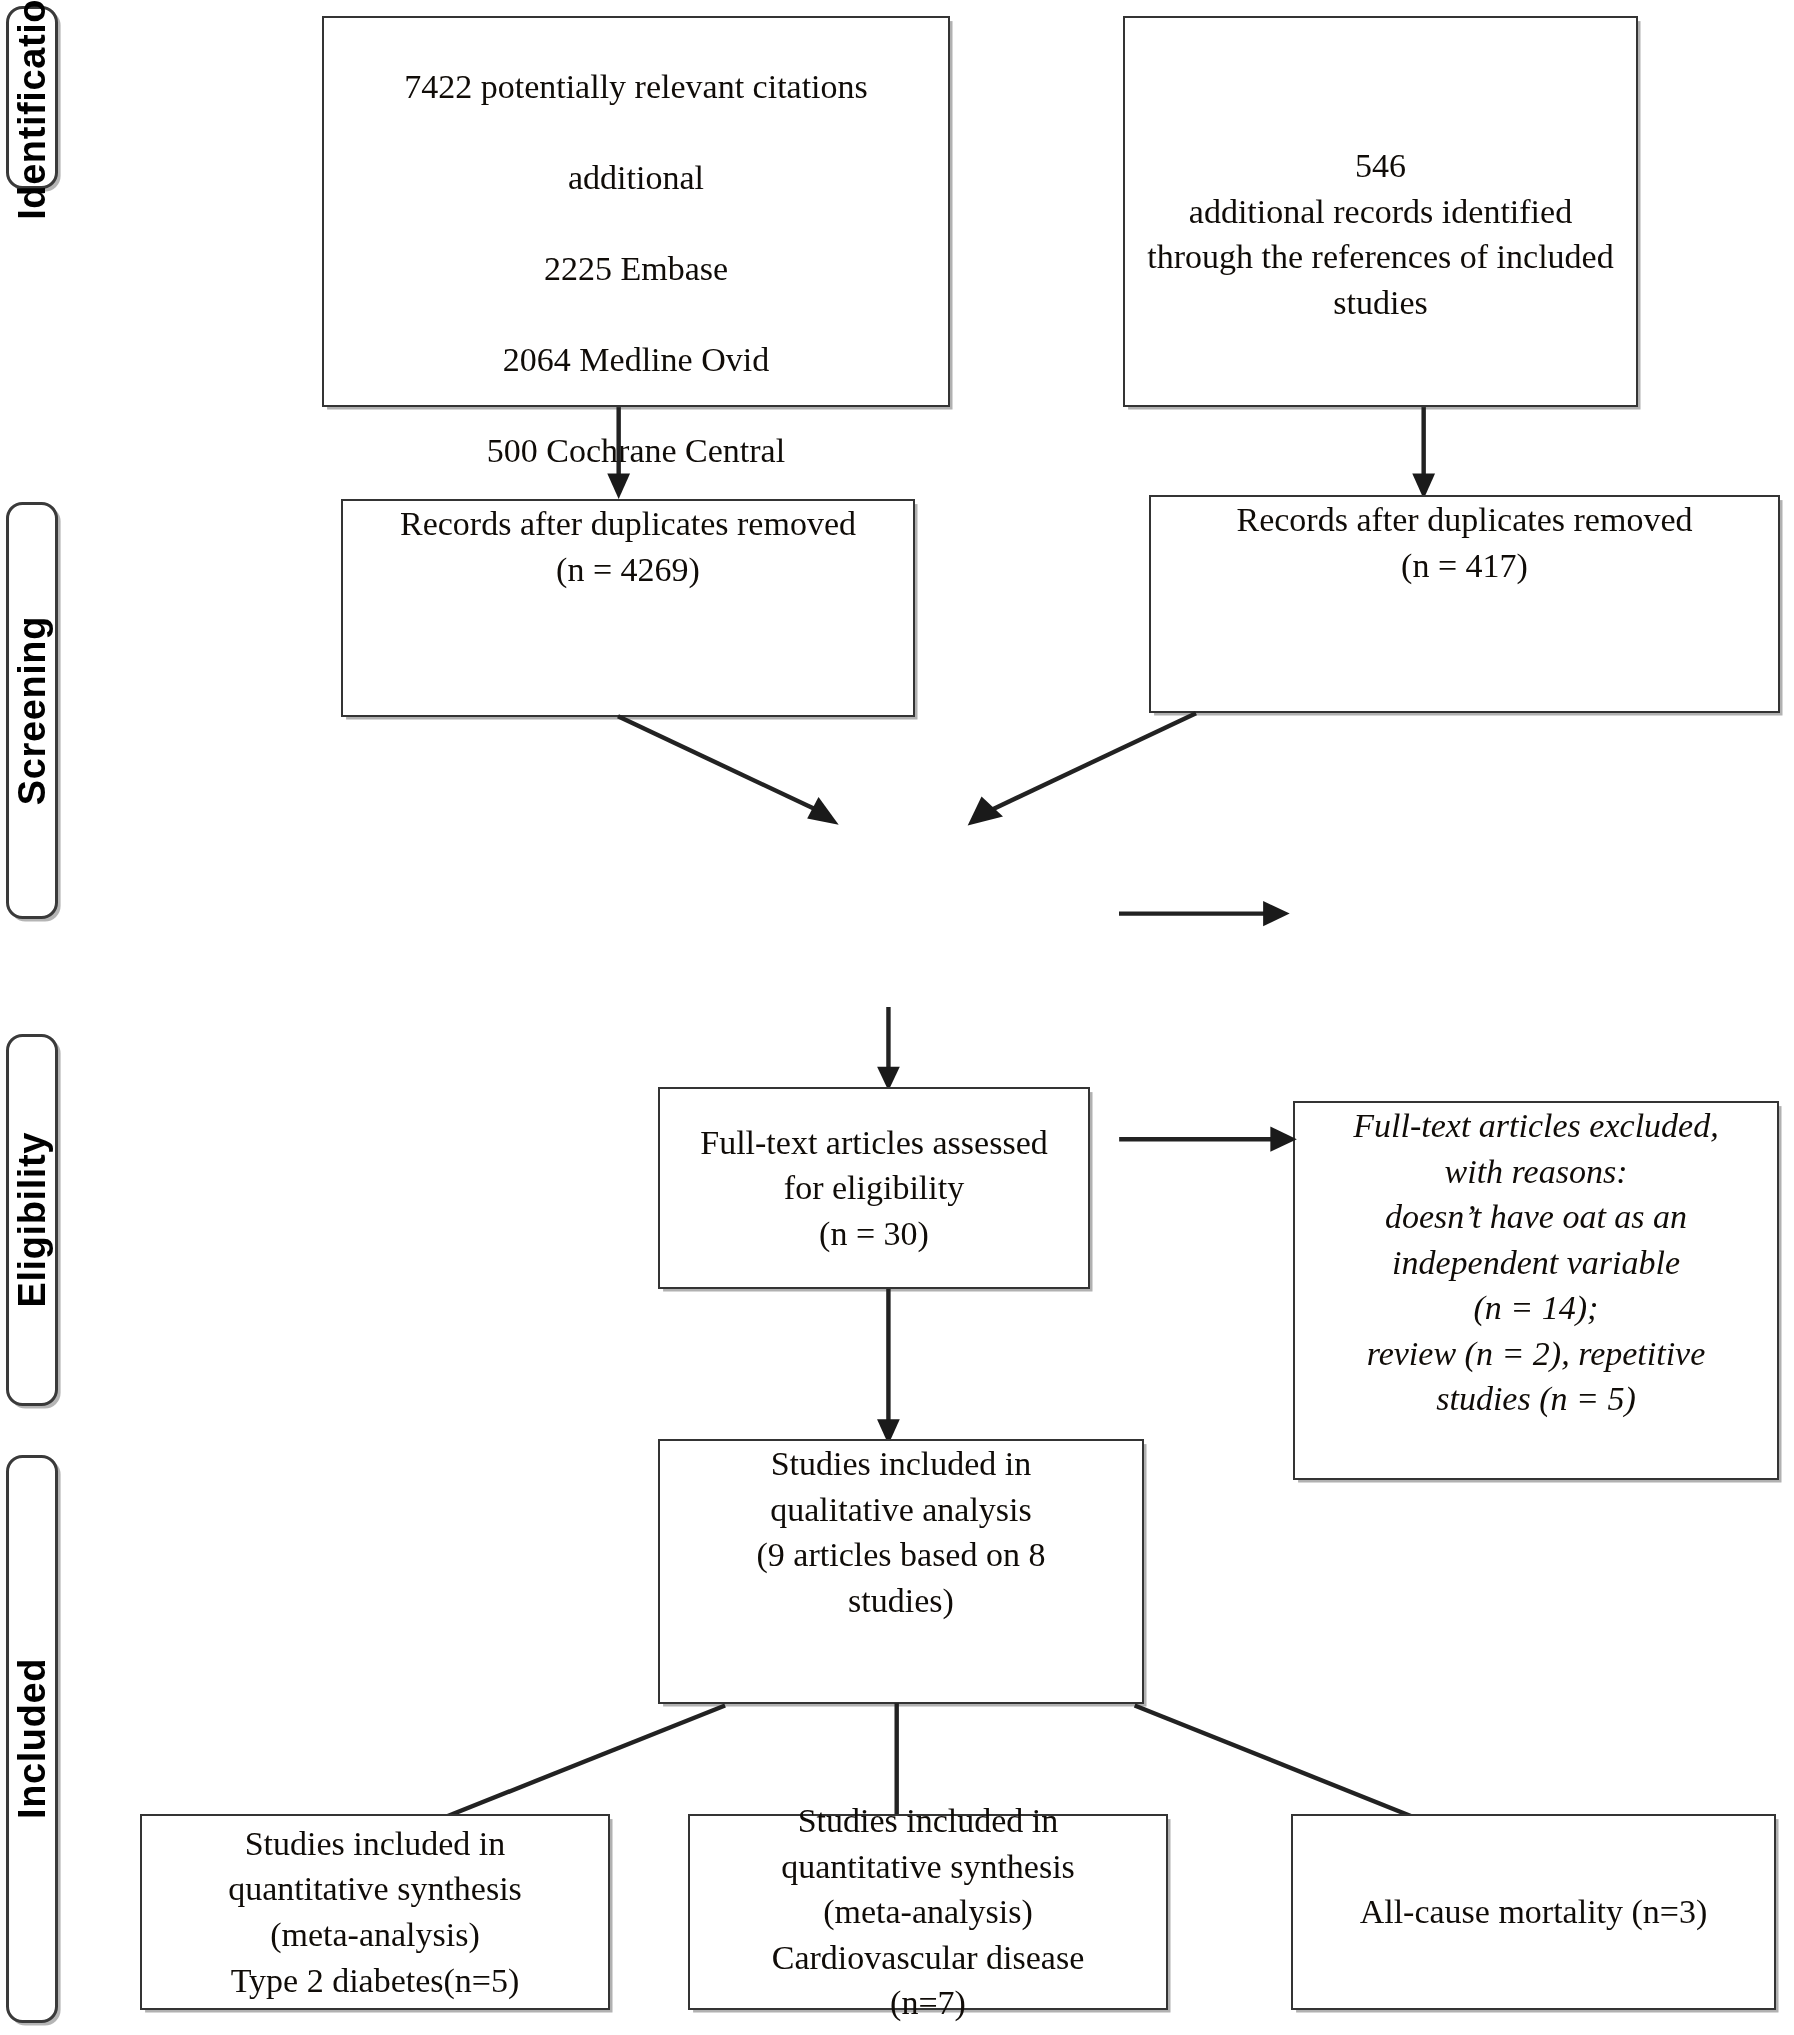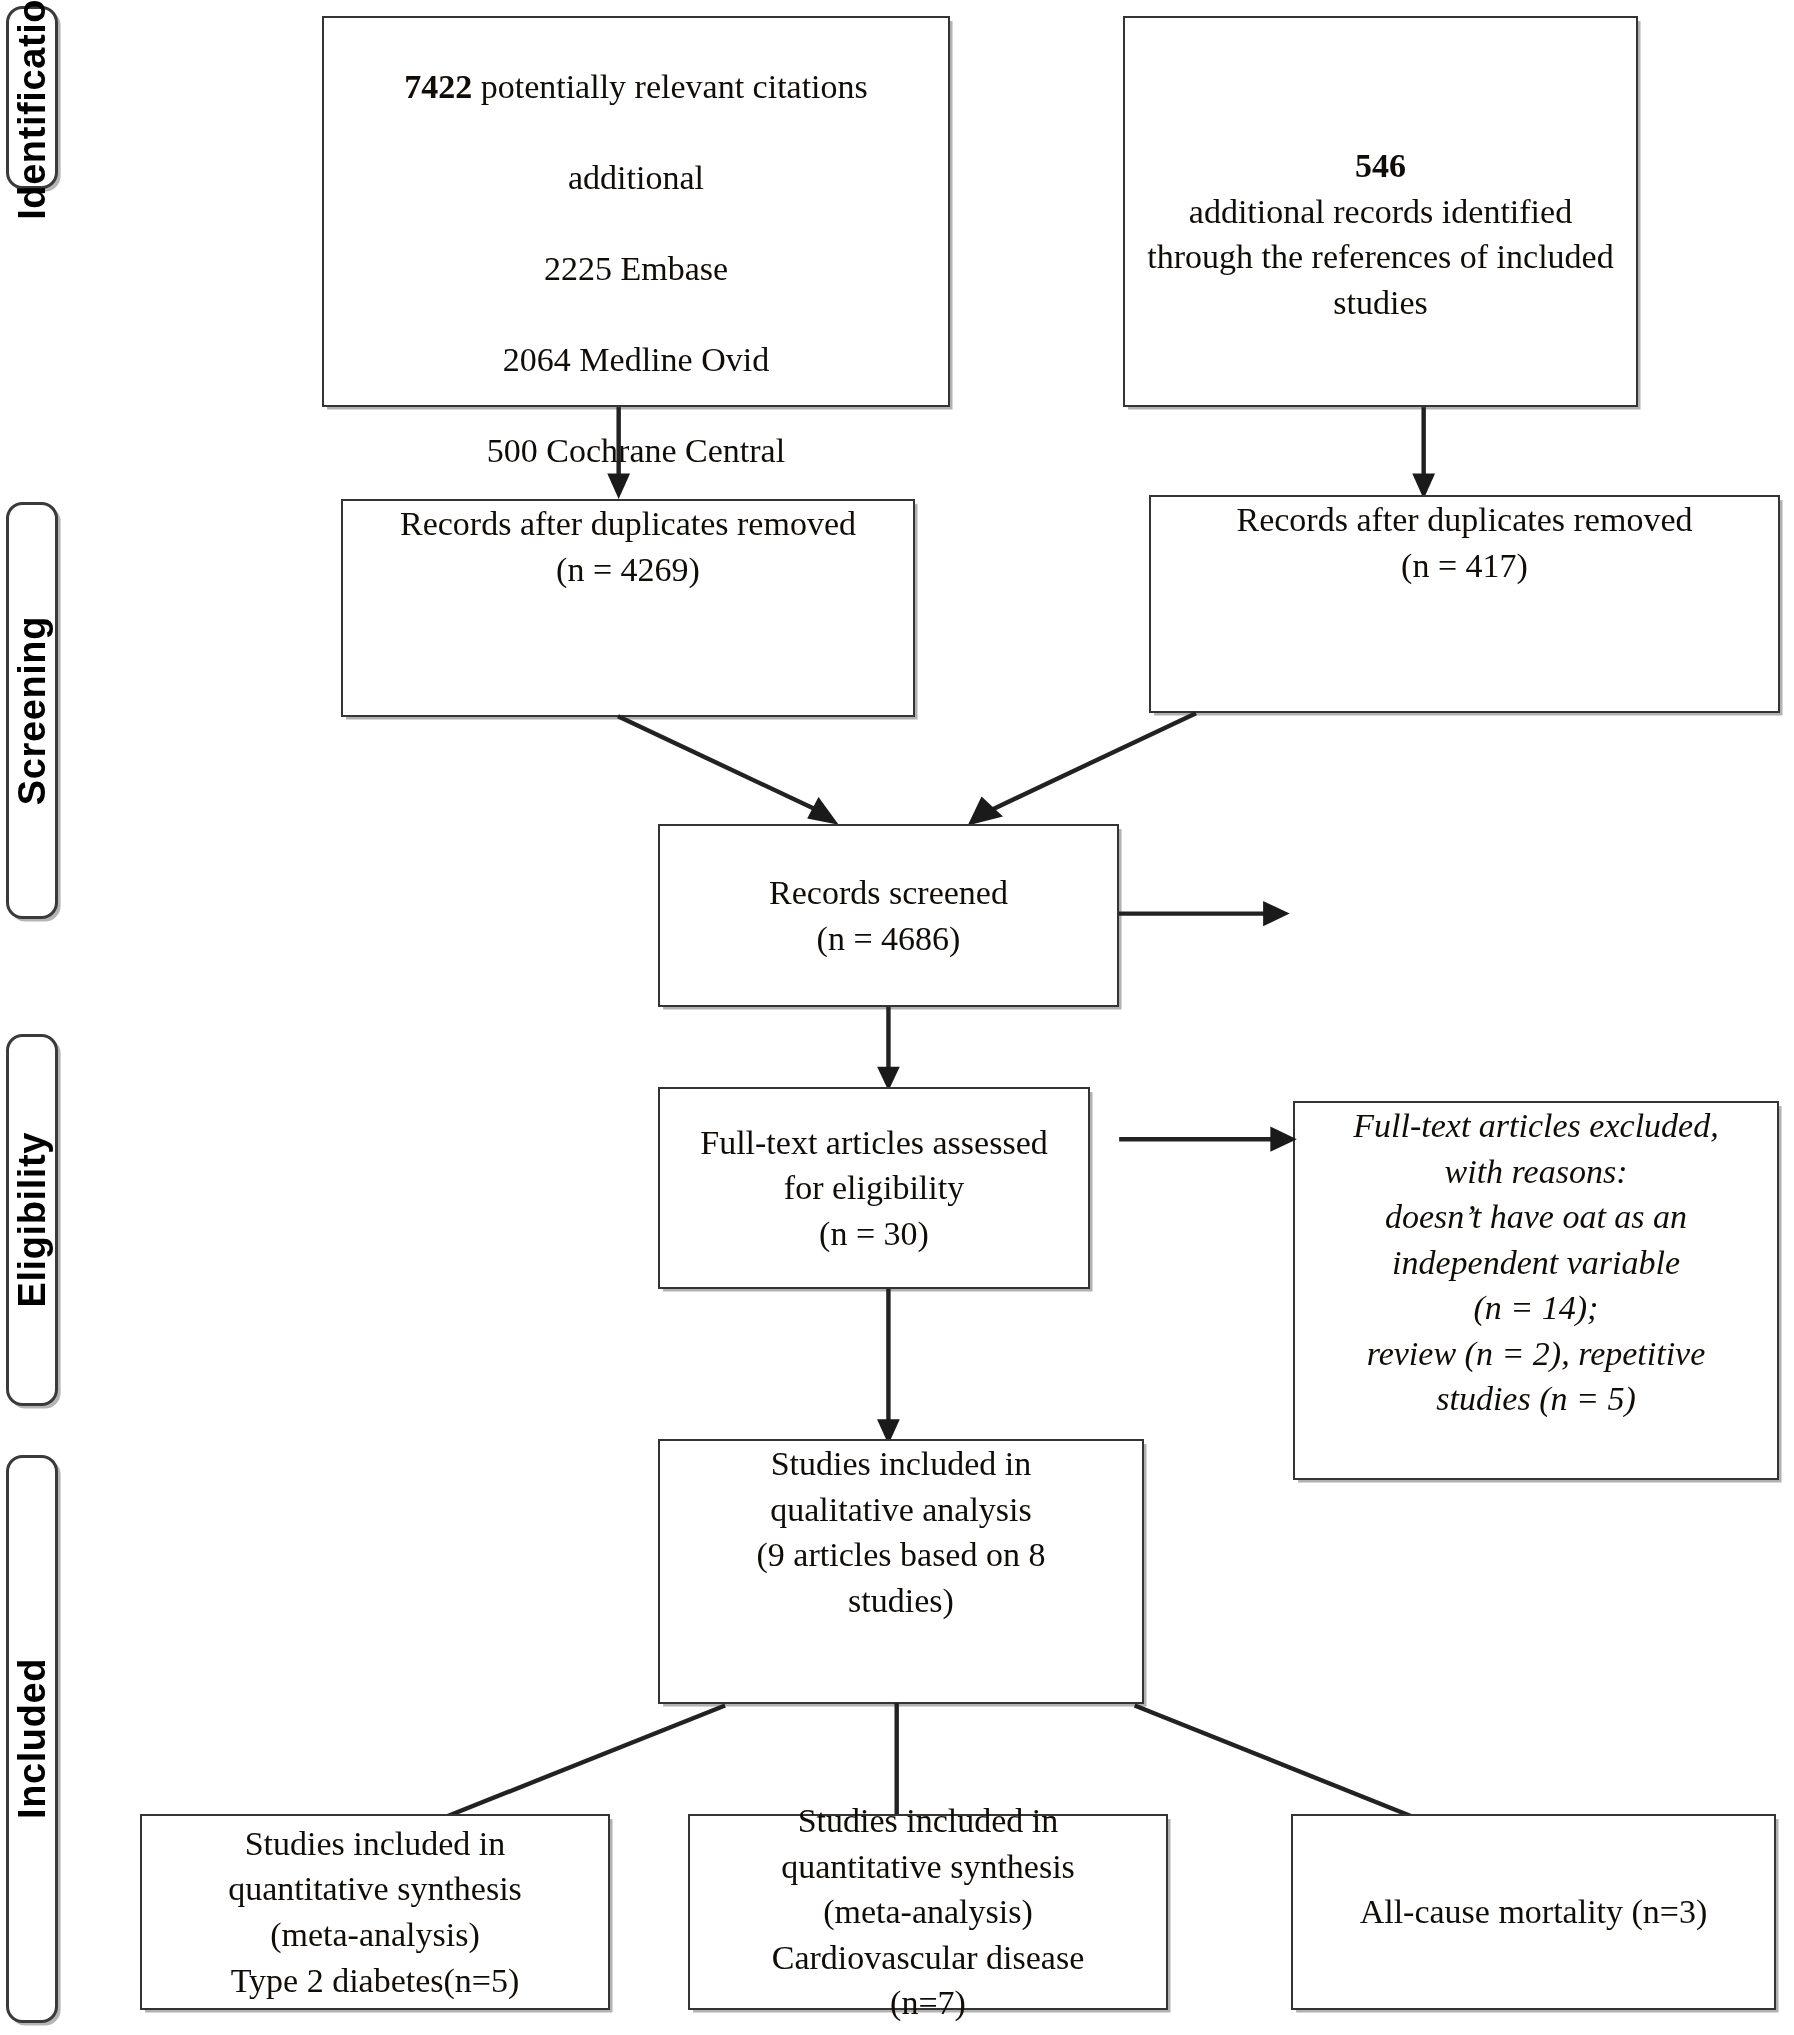--- a/index.html
+++ b/index.html
@@ -52,21 +52,21 @@
     text-align: center;
     box-shadow: 3.8px 3.8px 0 -1.3px rgba(125,125,125,0.6);
   }
   .box .txt {
     font-size: 34px;
     line-height: 1.34;
     color: #100c08;
     padding: 0 10px;
     white-space: pre-line;
   }
-  .box .txt b { font-weight: bold; }
+  .box .txt b { font-weight: normal; }
 
   
   .box.align-top { align-items: flex-start; }
   .pad-top-1 { padding-top: 29px; }
   .pad-top-2 { padding-top: 57px; }
 
   
   .conn {
     position: absolute;
     pointer-events: none;
@@ -140,24 +140,20 @@
   <svg class="conn" style="left:618px; top:716px; width:227px; height:114px;" viewBox="0 0 360 180">
     <line x1="0" y1="0" x2="318" y2="150"></line>
     <polygon class="arrowhead" points="350,172 300,162 318,128"></polygon>
   </svg>
 
   <svg class="conn" style="left:950px; top:713px; width:246px; height:117px;" viewBox="0 0 390 185">
     <line x1="390" y1="0" x2="62" y2="155"></line>
     <polygon class="arrowhead" points="28,178 50,132 84,164"></polygon>
   </svg>
 
-  <div class="box" style="left:658px; top:824px; width:461px; height:183px;">
-    <div class="txt">Records screened
-(n = 4686)</div>
-  </div>
 
 
   <svg class="conn" style="left:1119px; top:887px; width:177px; height:57px;" viewBox="0 0 280 90">
     <line x1="0" y1="42" x2="232" y2="42"></line>
     <polygon class="arrowhead" points="270,42 228,22 228,62"></polygon>
   </svg>
 
   <svg class="conn" style="left:858px; top:1007px; width:76px; height:85px;" viewBox="0 0 120 135">
     <line x1="48" y1="0" x2="48" y2="108"></line>
     <polygon class="arrowhead" points="48,133 30,95 66,95"></polygon>

